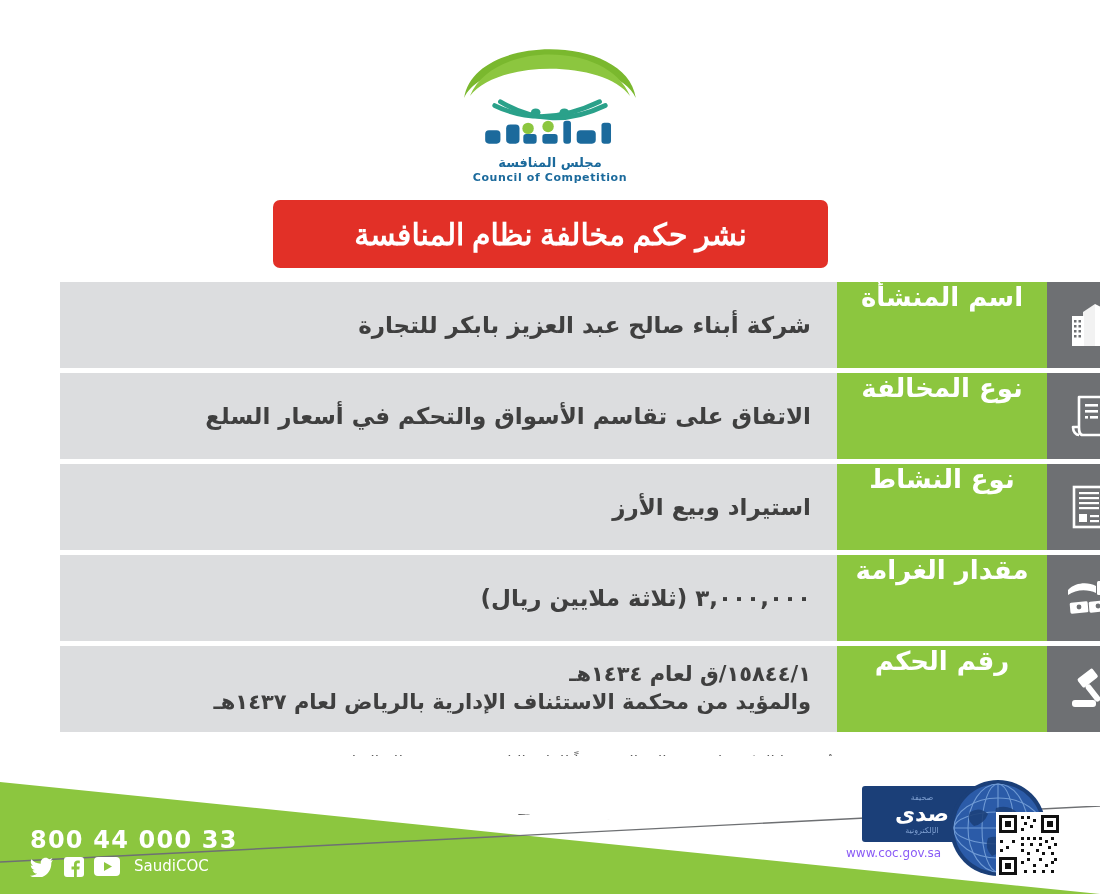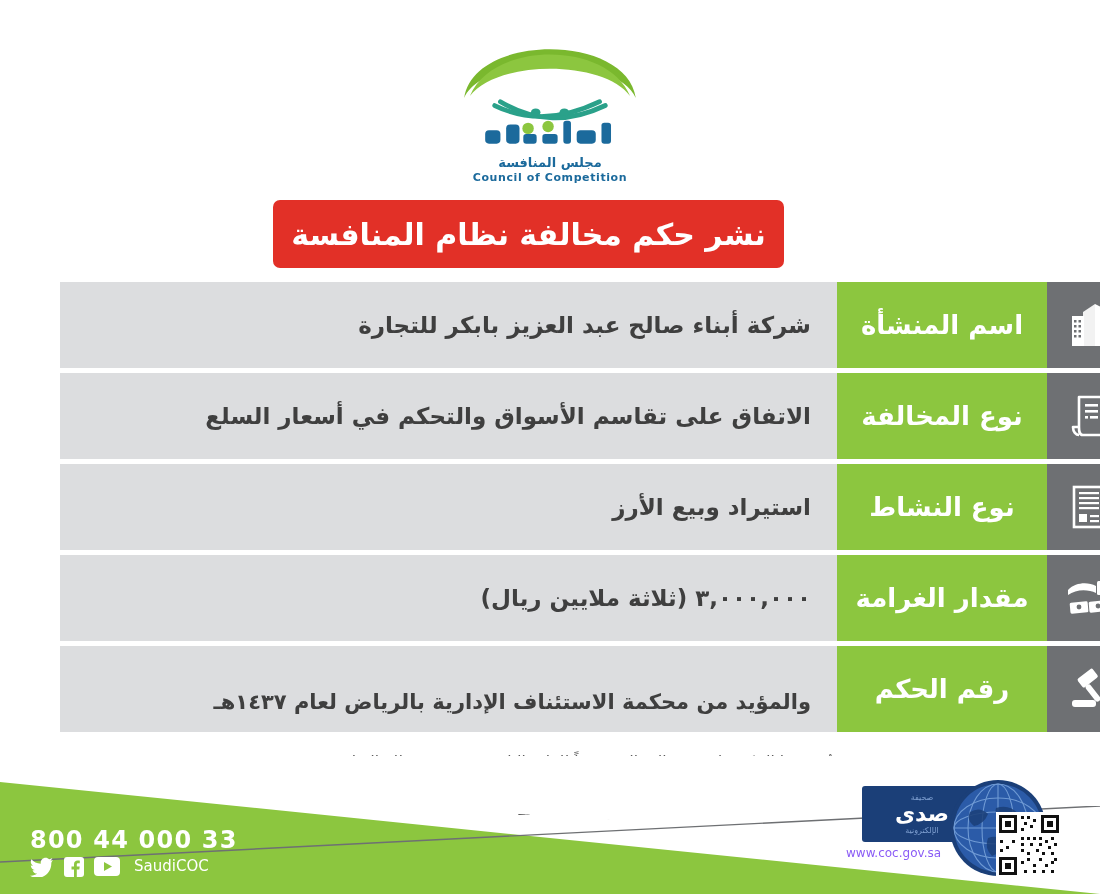--- a/index.html
+++ b/index.html
@@ -13,37 +13,37 @@
   .page{position:relative;width:1100px;height:894px;overflow:hidden;}
 
   
   .logo-wrap{position:absolute;left:0;right:0;top:14px;height:170px;display:flex;flex-direction:column;align-items:center;justify-content:flex-start;}
   .logo-svg{display:block;}
   .logo-sub-ar{font-size:13px;color:#1b6a9c;letter-spacing:.5px;margin-top:-2px;font-weight:bold;}
   .logo-sub-en{font-size:11px;color:#1b6a9c;letter-spacing:.6px;font-weight:bold;margin-top:1px;}
 
   
   .title-banner{
-    position:absolute;left:273px;top:200px;width:511px;height:68px;
+    position:absolute;left:273px;top:200px;width:555px;height:68px;
     background:#e23027;border-radius:7px;
-    display:flex;align-items:center;justify-content:center;
+    display:flex;align-items:center;justify-content:center;font-family:Liberation Serif, serif;
   }
   .title-banner span{
     color:#fff;font-size:30px;font-weight:bold;direction:rtl;unicode-bidi:isolate;
     letter-spacing:.2px;
   }
 
   
   .table{position:absolute;left:60px;top:282px;width:1071px;}
   .row{display:flex;flex-direction:row;height:86px;margin-bottom:5px;}
   .cell-icon{
     width:84px;background:#6e7073;display:flex;align-items:center;justify-content:center;flex:0 0 84px;
   }
   .cell-label{
-    width:210px;flex:0 0 210px;background:#8cc63f;display:flex;align-items:center;justify-content:center;
+    width:210px;flex:0 0 210px;background:#8cc63f;display:flex;justify-content:center;
   }
   .cell-label span{color:#fff;font-size:26px;font-weight:bold;direction:rtl;unicode-bidi:isolate;}
   .cell-value{
     flex:1 1 auto;background:#dcdddf;display:flex;align-items:center;justify-content:flex-end;
     padding:0 26px 0 18px;
   }
   .cell-value span{
     color:#3f3f3f;font-size:23px;font-weight:bold;direction:rtl;unicode-bidi:isolate;
     text-align:right;line-height:1.32;
   }
@@ -212,21 +212,21 @@
           <rect x="23" y="25" width="18" height="11" rx="1.5" fill="#fff" transform="rotate(-5 32 30)"></rect>
           <circle cx="13" cy="31" r="2.4" fill="#6e7073"></circle>
           <circle cx="32" cy="30" r="2.4" fill="#6e7073"></circle>
         </svg>
       </div>
     </div>
 
     <div class="row">
       <div class="cell-value two-line">
         <span>
-          <br>
+          <span>١٥٨٤٤/١/ق لعام ١٤٣٤هـ</span><br>
           <span>والمؤيد من محكمة الاستئناف الإدارية بالرياض لعام ١٤٣٧هـ</span>
         </span>
       </div>
       <div class="cell-label">
         <span>رقم الحكم</span>
       </div>
       <div class="cell-icon">
         <svg width="46" height="44" viewBox="0 0 46 44">
           <rect x="12" y="6" width="19" height="11" rx="2" fill="#fff" transform="rotate(-38 21 11)"></rect>
           <rect x="24" y="16" width="6" height="20" rx="3" fill="#fff" transform="rotate(-38 27 26)"></rect>

